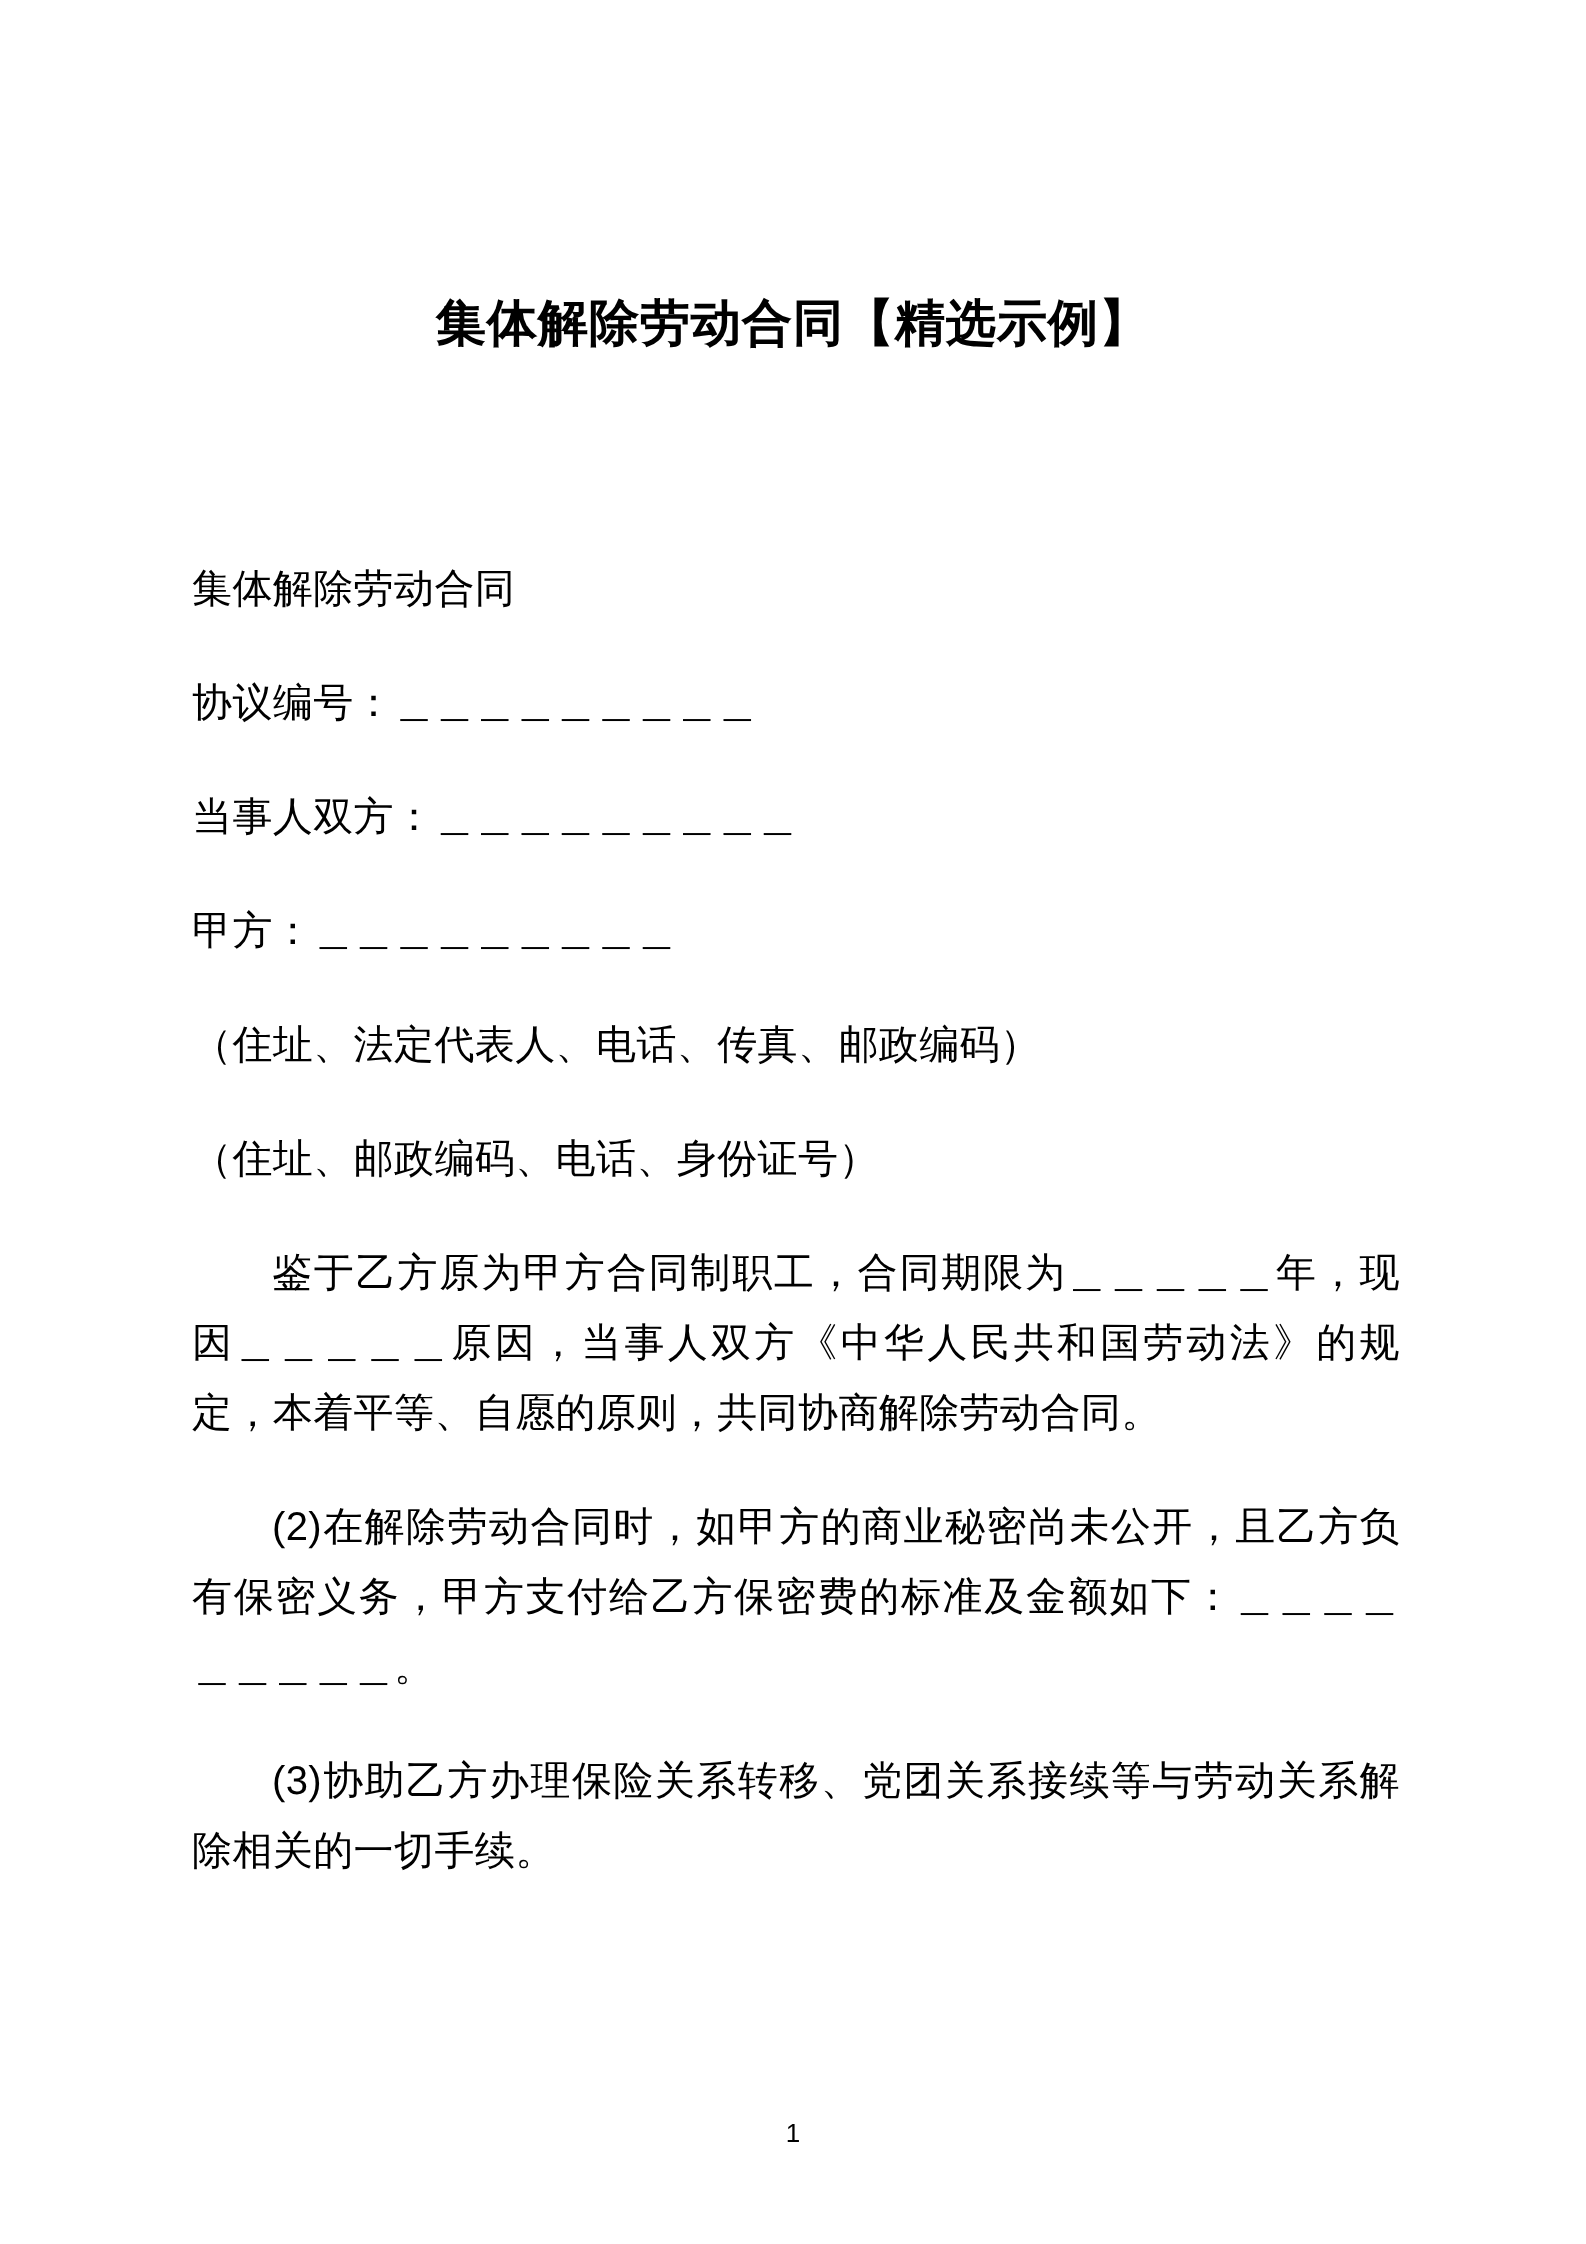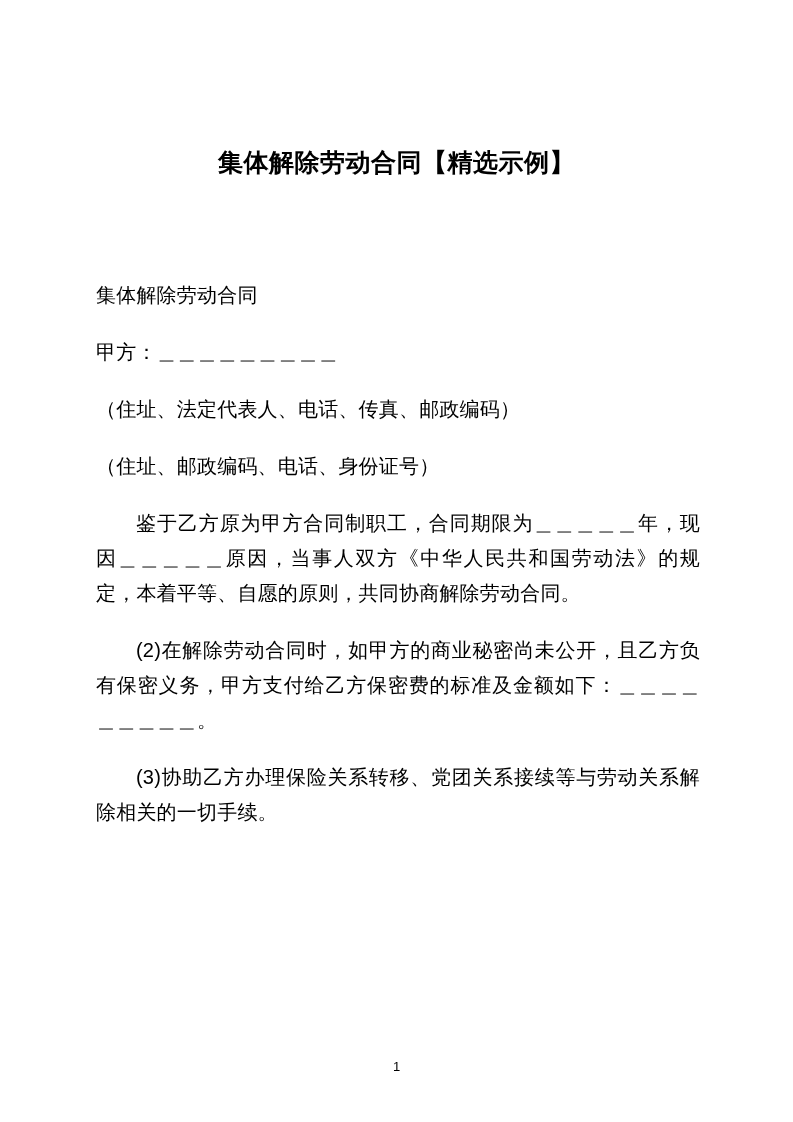--- a/index.html
+++ b/index.html
@@ -60,20 +60,22 @@
 </style>
 </head>
 <body>
 
 <div class="page">
 
   <h1 class="doc-title">集体解除劳动合同【精选示例】</h1>
 
   <div class="body-block">
     <p class="para">集体解除劳动合同</p>
+    <p class="para">协议编号：＿＿＿＿＿＿＿＿＿</p>
+    <p class="para">当事人双方：＿＿＿＿＿＿＿＿＿</p>
     <p class="para">甲方：＿＿＿＿＿＿＿＿＿</p>
     <p class="para">（住址、法定代表人、电话、传真、邮政编码）</p>
     <p class="para">（住址、邮政编码、电话、身份证号）</p>
     <p class="para indent">鉴于乙方原为甲方合同制职工，合同期限为＿＿＿＿＿年，现因＿＿＿＿＿原因，当事人双方《中华人民共和国劳动法》的规定，本着平等、自愿的原则，共同协商解除劳动合同。</p>
     <p class="para indent">(2)在解除劳动合同时，如甲方的商业秘密尚未公开，且乙方负有保密义务，甲方支付给乙方保密费的标准及金额如下：＿＿＿＿＿＿＿＿＿。</p>
     <p class="para indent">(3)协助乙方办理保险关系转移、党团关系接续等与劳动关系解除相关的一切手续。</p>
   </div>
 
   <div class="page-number">1</div>
 

